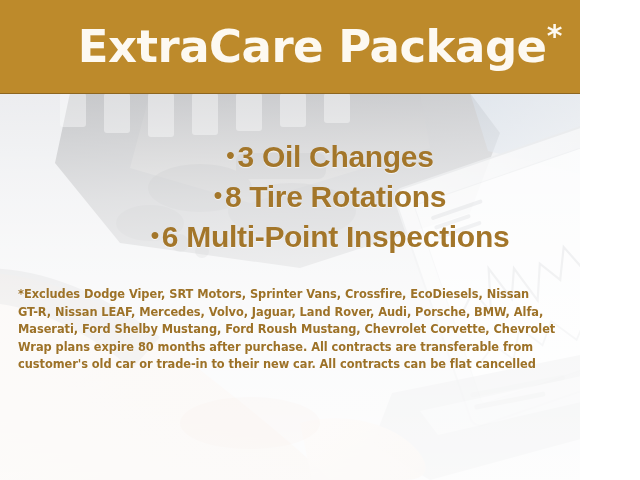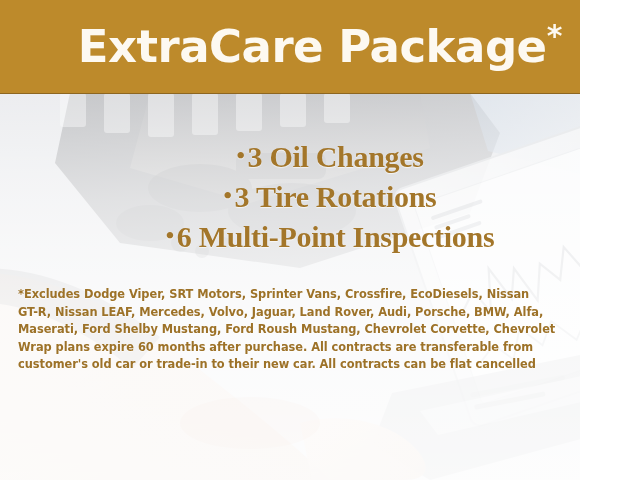--- a/index.html
+++ b/index.html
@@ -87,21 +87,21 @@
     left: 0;
     top: 136px;
     width: 640px;
     z-index: 4;
     list-style: none;
     margin: 0;
     padding: 0;
     text-align: center;
   }
   .benefit-item {
-    font-family: Liberation Serif, serif;
+    font-family: Liberation Sans, sans-serif;
     font-weight: bold;
     font-size: 30px;
     line-height: 38px;
     color: #a3762a;
     white-space: nowrap;
     letter-spacing: -0.3px;
     text-shadow: 0 1px 1px rgba(255,255,255,0.65);
     padding-left: 20px;
   }
   .benefit-item .dot {
@@ -222,25 +222,25 @@
     </svg>
     <div class="photo-wash"></div>
   </div>
 
   <div class="header-band">
     <h1 class="header-title"><span>ExtraCare Package</span><span class="star">*</span></h1>
   </div>
 
   <ul class="benefits">
     <li class="benefit-item"><span class="dot">•</span><span>3 Oil Changes</span></li>
-    <li class="benefit-item"><span class="dot">•</span><span>3 Tire Rotations</span></li>
+    <li class="benefit-item"><span class="dot">•</span><span>8 Tire Rotations</span></li>
     <li class="benefit-item"><span class="dot">•</span><span>6 Multi-Point Inspections</span></li>
   </ul>
 
   <div class="disclaimer">
     <span class="disclaimer-line">*Excludes Dodge Viper, SRT Motors, Sprinter Vans, Crossfire, EcoDiesels, Nissan</span>
     <span class="disclaimer-line">GT-R, Nissan LEAF, Mercedes, Volvo, Jaguar, Land Rover, Audi, Porsche, BMW, Alfa,</span>
     <span class="disclaimer-line">Maserati, Ford Shelby Mustang, Ford Roush Mustang, Chevrolet Corvette, Chevrolet</span>
-    <span class="disclaimer-line">Wrap plans expire 60 months after purchase. All contracts are transferable from</span>
+    <span class="disclaimer-line">Wrap plans expire 80 months after purchase. All contracts are transferable from</span>
     <span class="disclaimer-line">customer's old car or trade-in to their new car. All contracts can be flat cancelled</span>
   </div>
 
 </div>
 
 </body></html>

